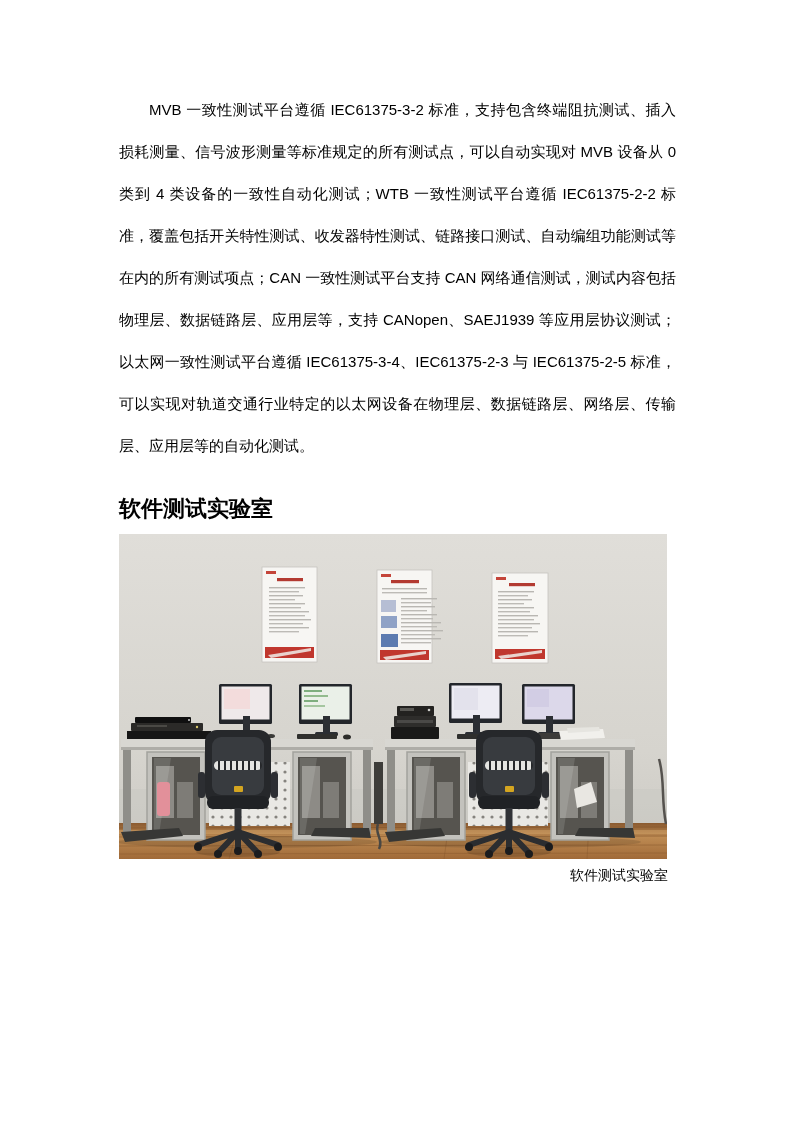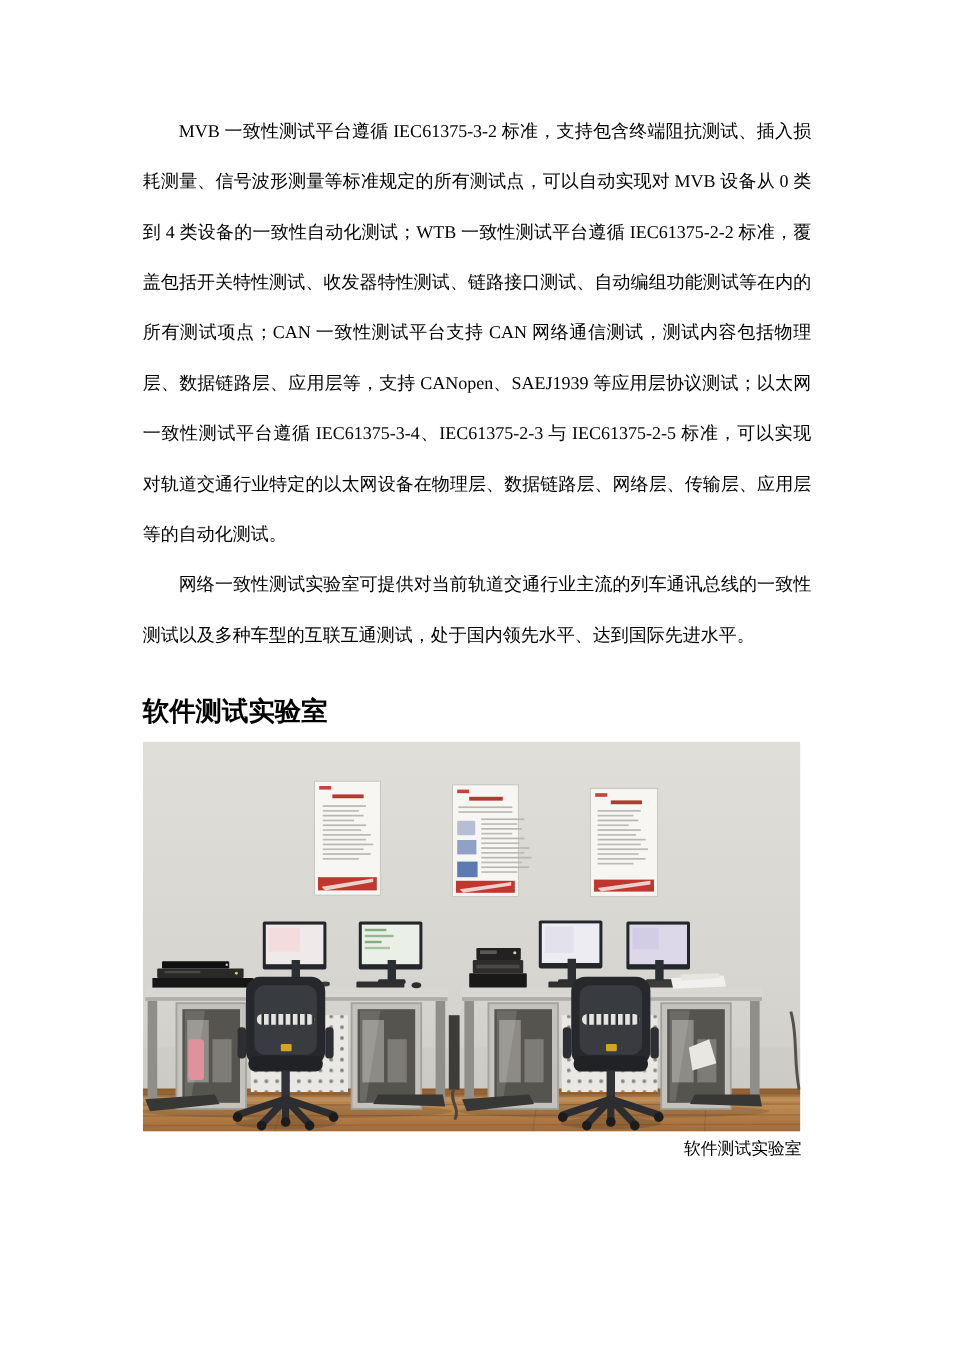--- a/index.html
+++ b/index.html
@@ -2,21 +2,21 @@
 <html><head>
 <meta charset="utf-8">
 <style>
   * { margin:0; padding:0; box-sizing:border-box; }
   html,body { background:#ffffff; }
   .page {
     position:relative;
     width:795px; height:1124px;
     background:#ffffff;
     overflow:hidden;
-    font-family:Liberation Serif, serif;
+    font-family:Liberation Sans, sans-serif;
     color:#000;
   }
   .content {
     position:absolute;
     left:119px; top:89px;
     width:557px;
   }
   p.body-text {
     font-size:15px;
     line-height:42px;
@@ -48,21 +48,20 @@
   p.body-text.after-caption { margin-top:9px; }
 </style>
 </head>
 <body>
 
 <div class="page">
   <div class="content">
 
     <p class="body-text">MVB 一致性测试平台遵循 IEC61375-3-2 标准，支持包含终端阻抗测试、插入损耗测量、信号波形测量等标准规定的所有测试点，可以自动实现对 MVB 设备从 0 类到 4 类设备的一致性自动化测试；WTB 一致性测试平台遵循 IEC61375-2-2 标准，覆盖包括开关特性测试、收发器特性测试、链路接口测试、自动编组功能测试等在内的所有测试项点；CAN 一致性测试平台支持 CAN 网络通信测试，测试内容包括物理层、数据链路层、应用层等，支持 CANopen、SAEJ1939 等应用层协议测试；以太网一致性测试平台遵循 IEC61375-3-4、IEC61375-2-3 与 IEC61375-2-5 标准，可以实现对轨道交通行业特定的以太网设备在物理层、数据链路层、网络层、传输层、应用层等的自动化测试。</p>
 
-    <p class="body-text">网络一致性测试实验室可提供对当前轨道交通行业主流的列车通讯总线的一致性测试以及多种车型的互联互通测试，处于国内领先水平、达到国际先进水平。</p>
 
     <h2 class="section-heading">软件测试实验室</h2>
 
     <div class="photo-wrap">
       
       <svg width="548" height="325" viewBox="0 0 548 325">
         <defs>
           <linearGradient id="wallG" x1="0" y1="0" x2="0" y2="1">
             <stop offset="0" stop-color="#e0ded9"></stop>
             <stop offset="0.75" stop-color="#d6d4ce"></stop>

